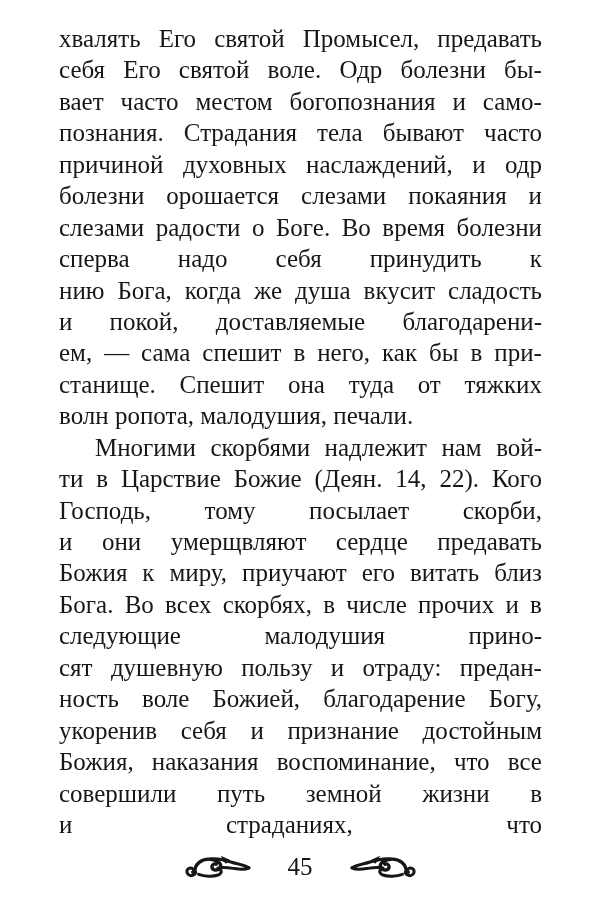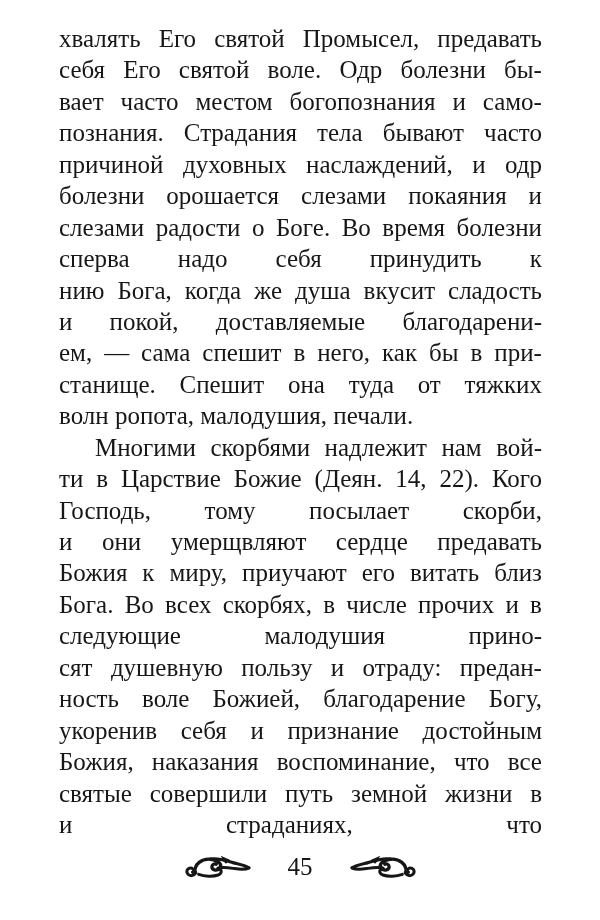--- a/index.html
+++ b/index.html
@@ -205,21 +205,20 @@
         <span>достойным</span>
       </div>
       <div class="line">
         <span>Божия,</span>
         <span>наказания</span>
         <span>воспоминание,</span>
         <span>что</span>
         <span>все</span>
       </div>
       <div class="line">
-        <span>святые</span>
         <span>совершили</span>
         <span>путь</span>
         <span>земной</span>
         <span>жизни</span>
         <span>в</span>
       </div>
       <div class="line">
         <span>и</span>
         <span>страданиях,</span>
         <span>что</span>

